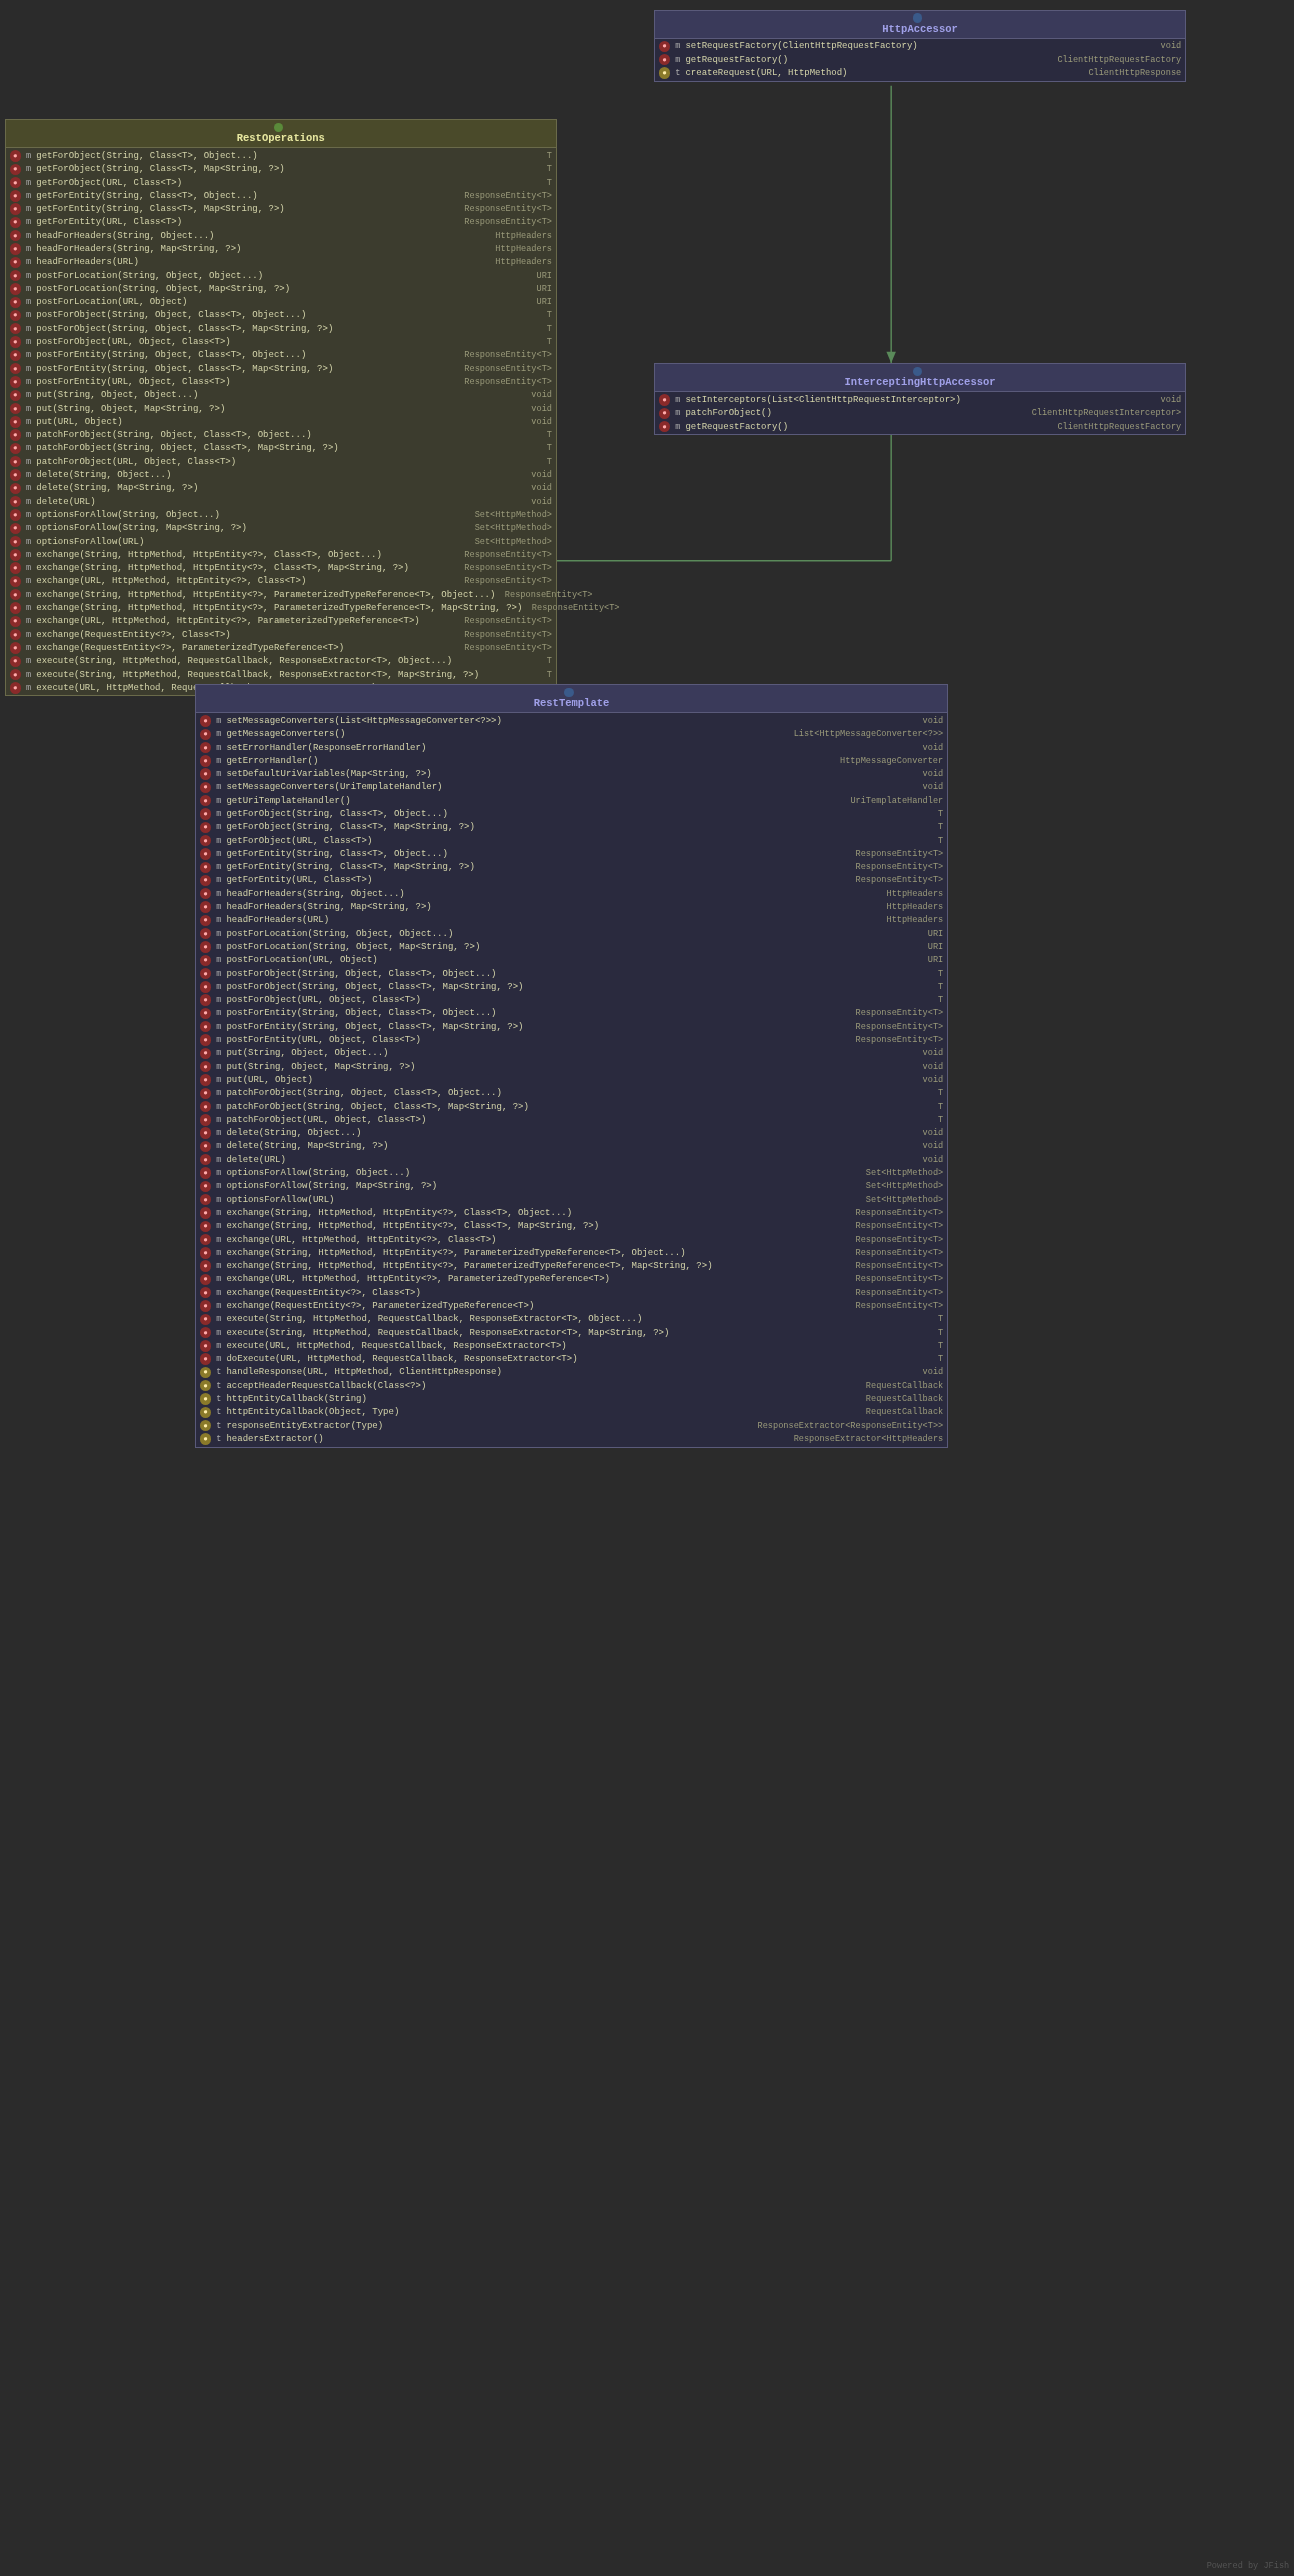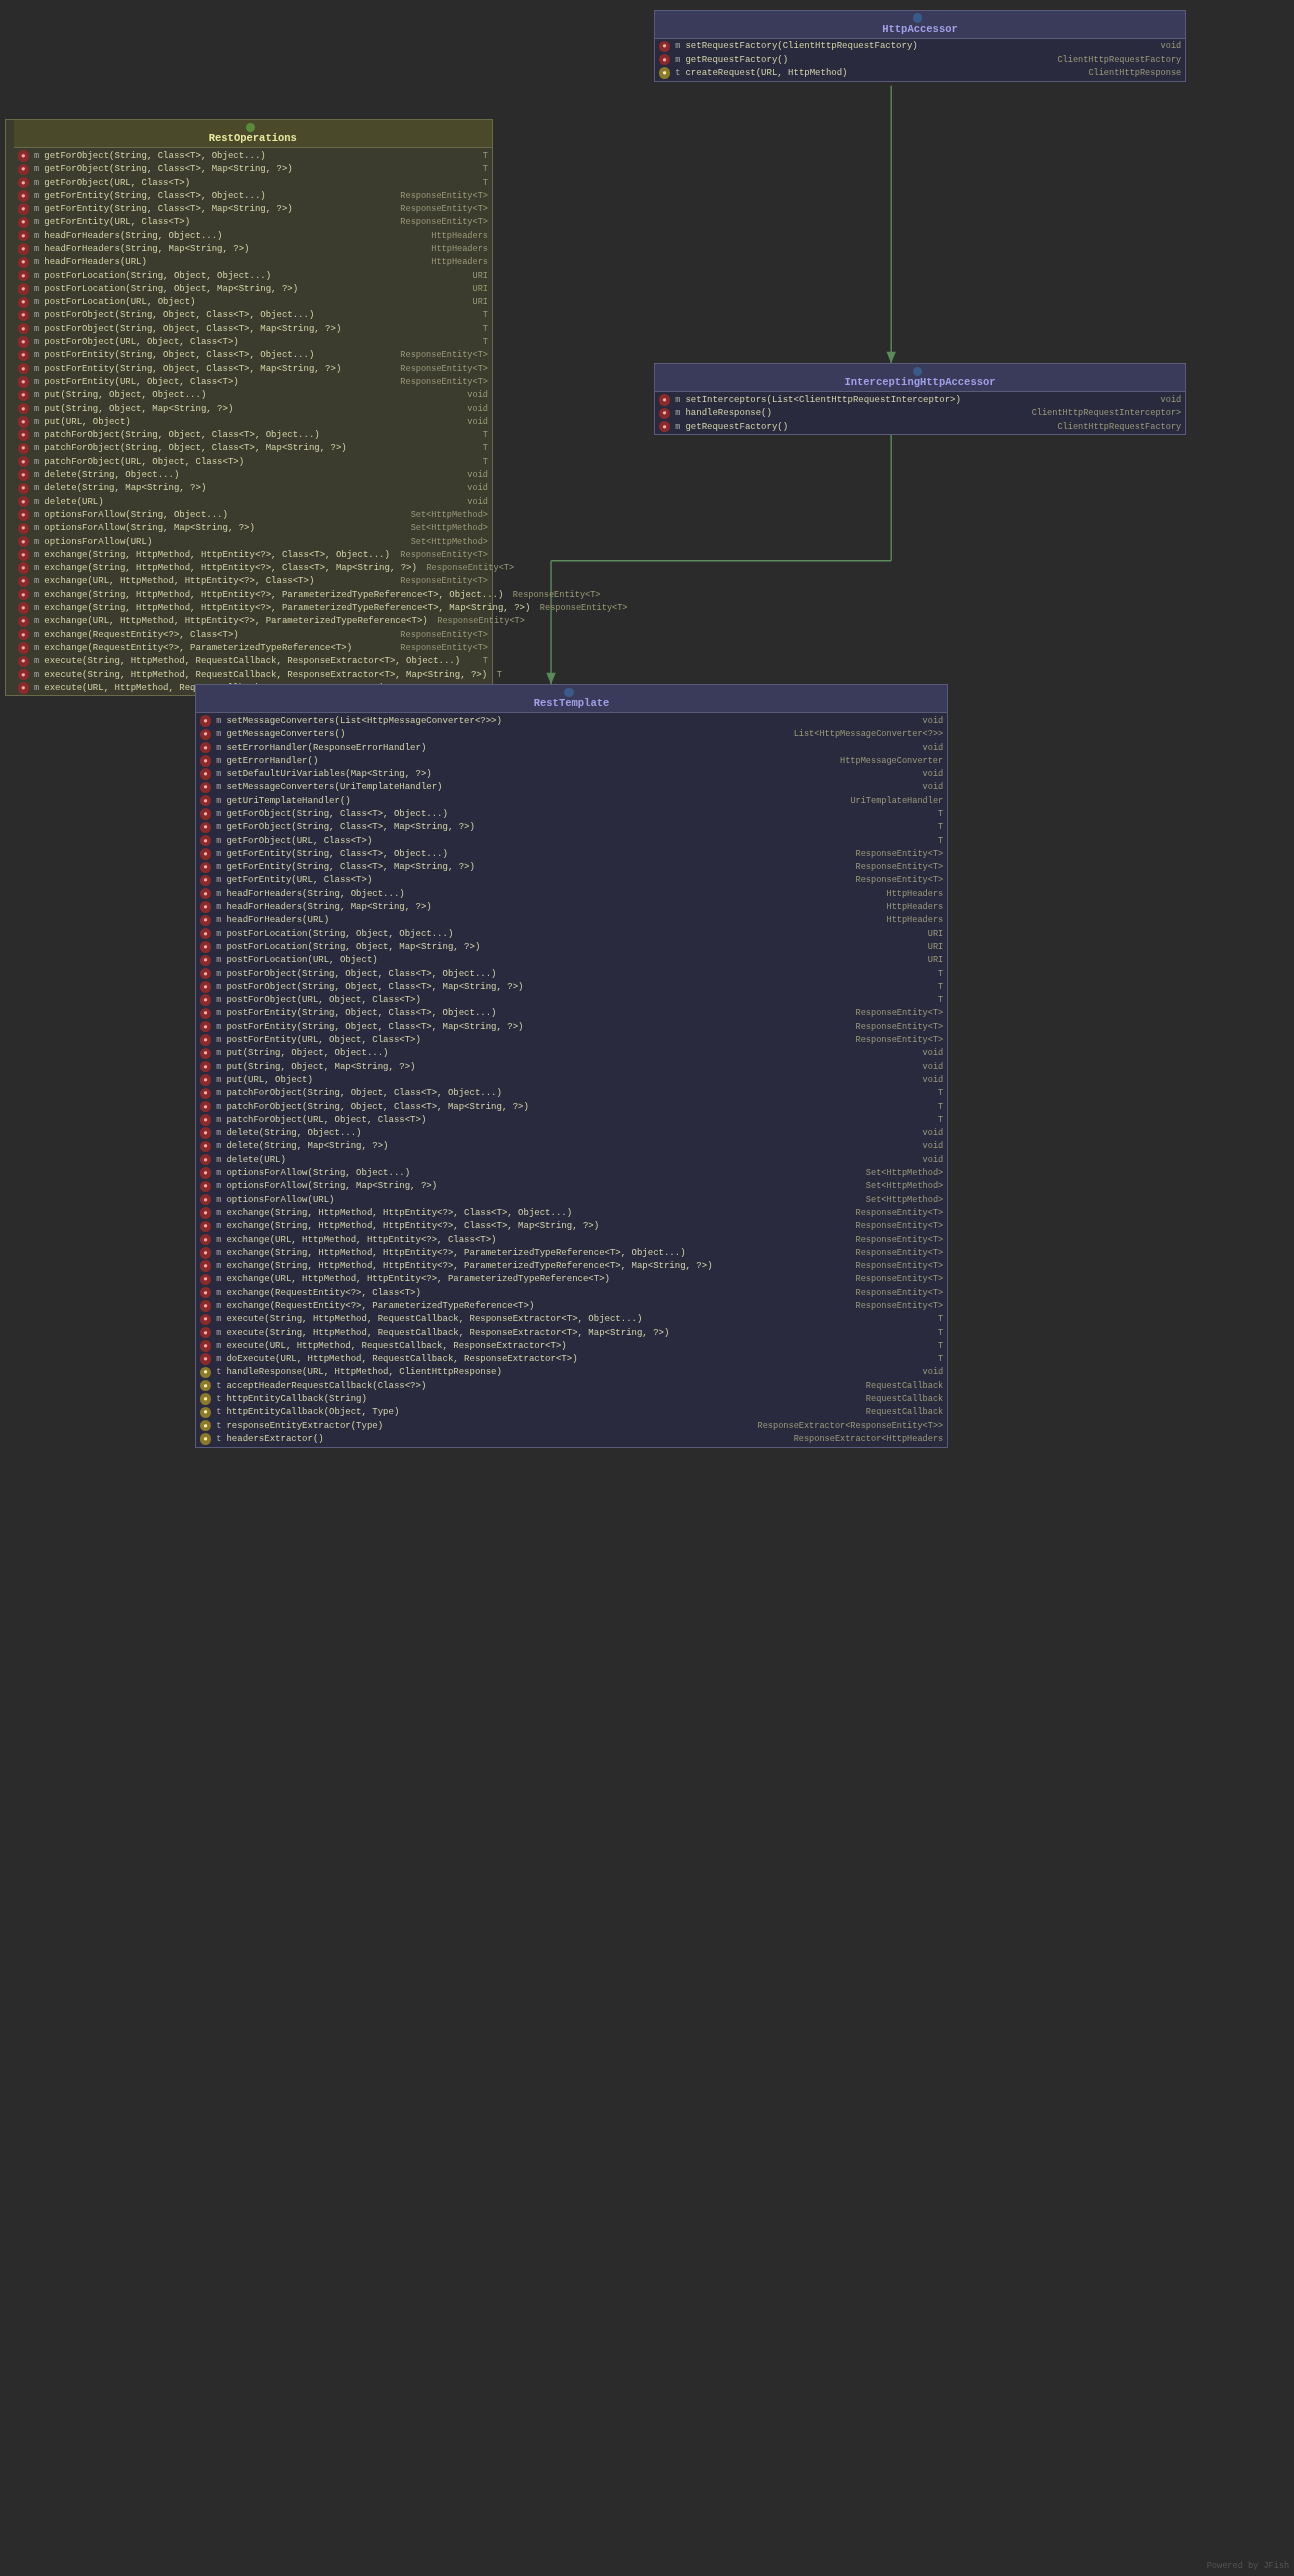--- a/index.html
+++ b/index.html
@@ -192,33 +192,33 @@
     <div class="class-body">
       <div class="member-row">
         <span class="visibility-icon vis-red">●</span>
         <span class="member-type-icon">m</span>
         <span class="member-name">setInterceptors(List&lt;ClientHttpRequestInterceptor&gt;)</span>
         <span class="member-return">void</span>
       </div>
       <div class="member-row">
         <span class="visibility-icon vis-red">●</span>
         <span class="member-type-icon">m</span>
-        <span class="member-name">handleResponse()</span>
+        <span class="member-name">patchForObject()</span>
         <span class="member-return">ClientHttpRequestInterceptor&gt;</span>
       </div>
       <div class="member-row">
         <span class="visibility-icon vis-red">●</span>
         <span class="member-type-icon">m</span>
         <span class="member-name">getRequestFactory()</span>
         <span class="member-return">ClientHttpRequestFactory</span>
       </div>
     </div>
   </div>
 
-  <div class="class-box" style="top:119px; left:4.8px; width:488px;padding-left:8px;">
+  <div class="class-box" style="top:119px; left:4.8px; width:552px;">
     <div class="class-header">
       <span class="icon icon-green"></span>
       <span>RestOperations</span>
     </div>
     <div class="class-body">
 
       <div class="member-row">
         <span class="visibility-icon vis-red">●</span>
         <span class="member-type-icon">m</span>
         <span class="member-name">getForObject(String, Class&lt;T&gt;, Object...)</span>

